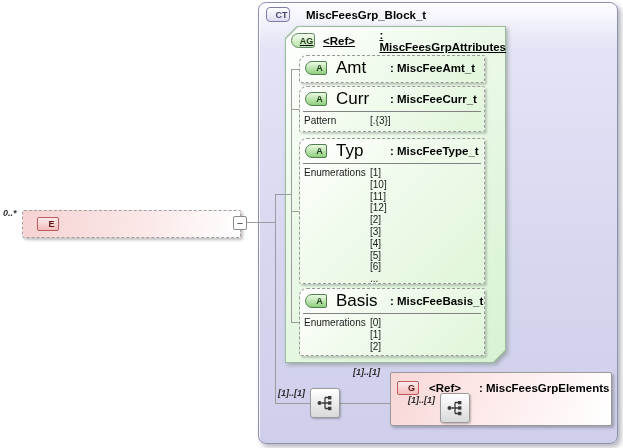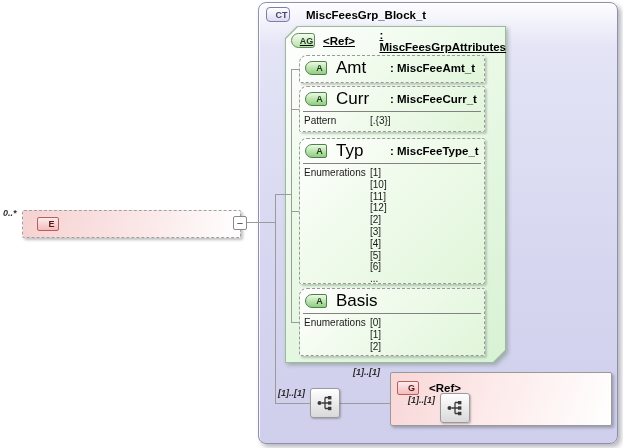--- a/index.html
+++ b/index.html
@@ -159,20 +159,21 @@
         <div>[6]</div>
         <div>...</div>
       </div>
     </div>
   </div>
 
   <div class="attr-box" style="top:288px;height:68px">
     <div class="attr-head">
       <span class="badge a-badge">A</span>
       <span class="attr-name">Basis</span>
+      <span class="attr-type">: MiscFeeBasis_t</span>
     </div>
     <div class="attr-sep"></div>
     <div class="facet">
       <span class="facet-label">Enumerations</span>
       <div class="facet-values">
         <div>[0]</div>
         <div>[1]</div>
         <div>[2]</div>
       </div>
     </div>
@@ -196,20 +197,21 @@
       <rect x="12" y="12.8" width="3.4" height="3.4" fill="#3a3a3a"></rect>
     </svg>
   </div>
 
   <span class="occ" style="left:353px;top:367px">[1]..[1]</span>
 
   <div class="grp-box">
     <div class="grp-head">
       <span class="badge g-badge">G</span>
       <span class="grp-name">&lt;Ref&gt;</span>
+      <span class="grp-type">: MiscFeesGrpElements</span>
     </div>
   </div>
   <div class="line" style="left:390px;top:408px;width:50px;height:1px"></div>
   <span class="occ" style="left:408px;top:395px">[1]..[1]</span>
   <div class="comp-icon" style="left:440px;top:393px">
     <svg width="18" height="18" viewBox="0 0 18 18">
       <circle cx="3.5" cy="9" r="2" fill="#3a3a3a"></circle>
       <path d="M5.5 9 H9 M9 3.5 V14.5 M9 3.5 H13 M9 9 H13 M9 14.5 H13" stroke="#3a3a3a" stroke-width="1.3" fill="none"></path>
       <rect x="12" y="2" width="3.4" height="3.4" fill="#3a3a3a"></rect>
       <rect x="12" y="7.3" width="3.4" height="3.4" fill="#3a3a3a"></rect>

